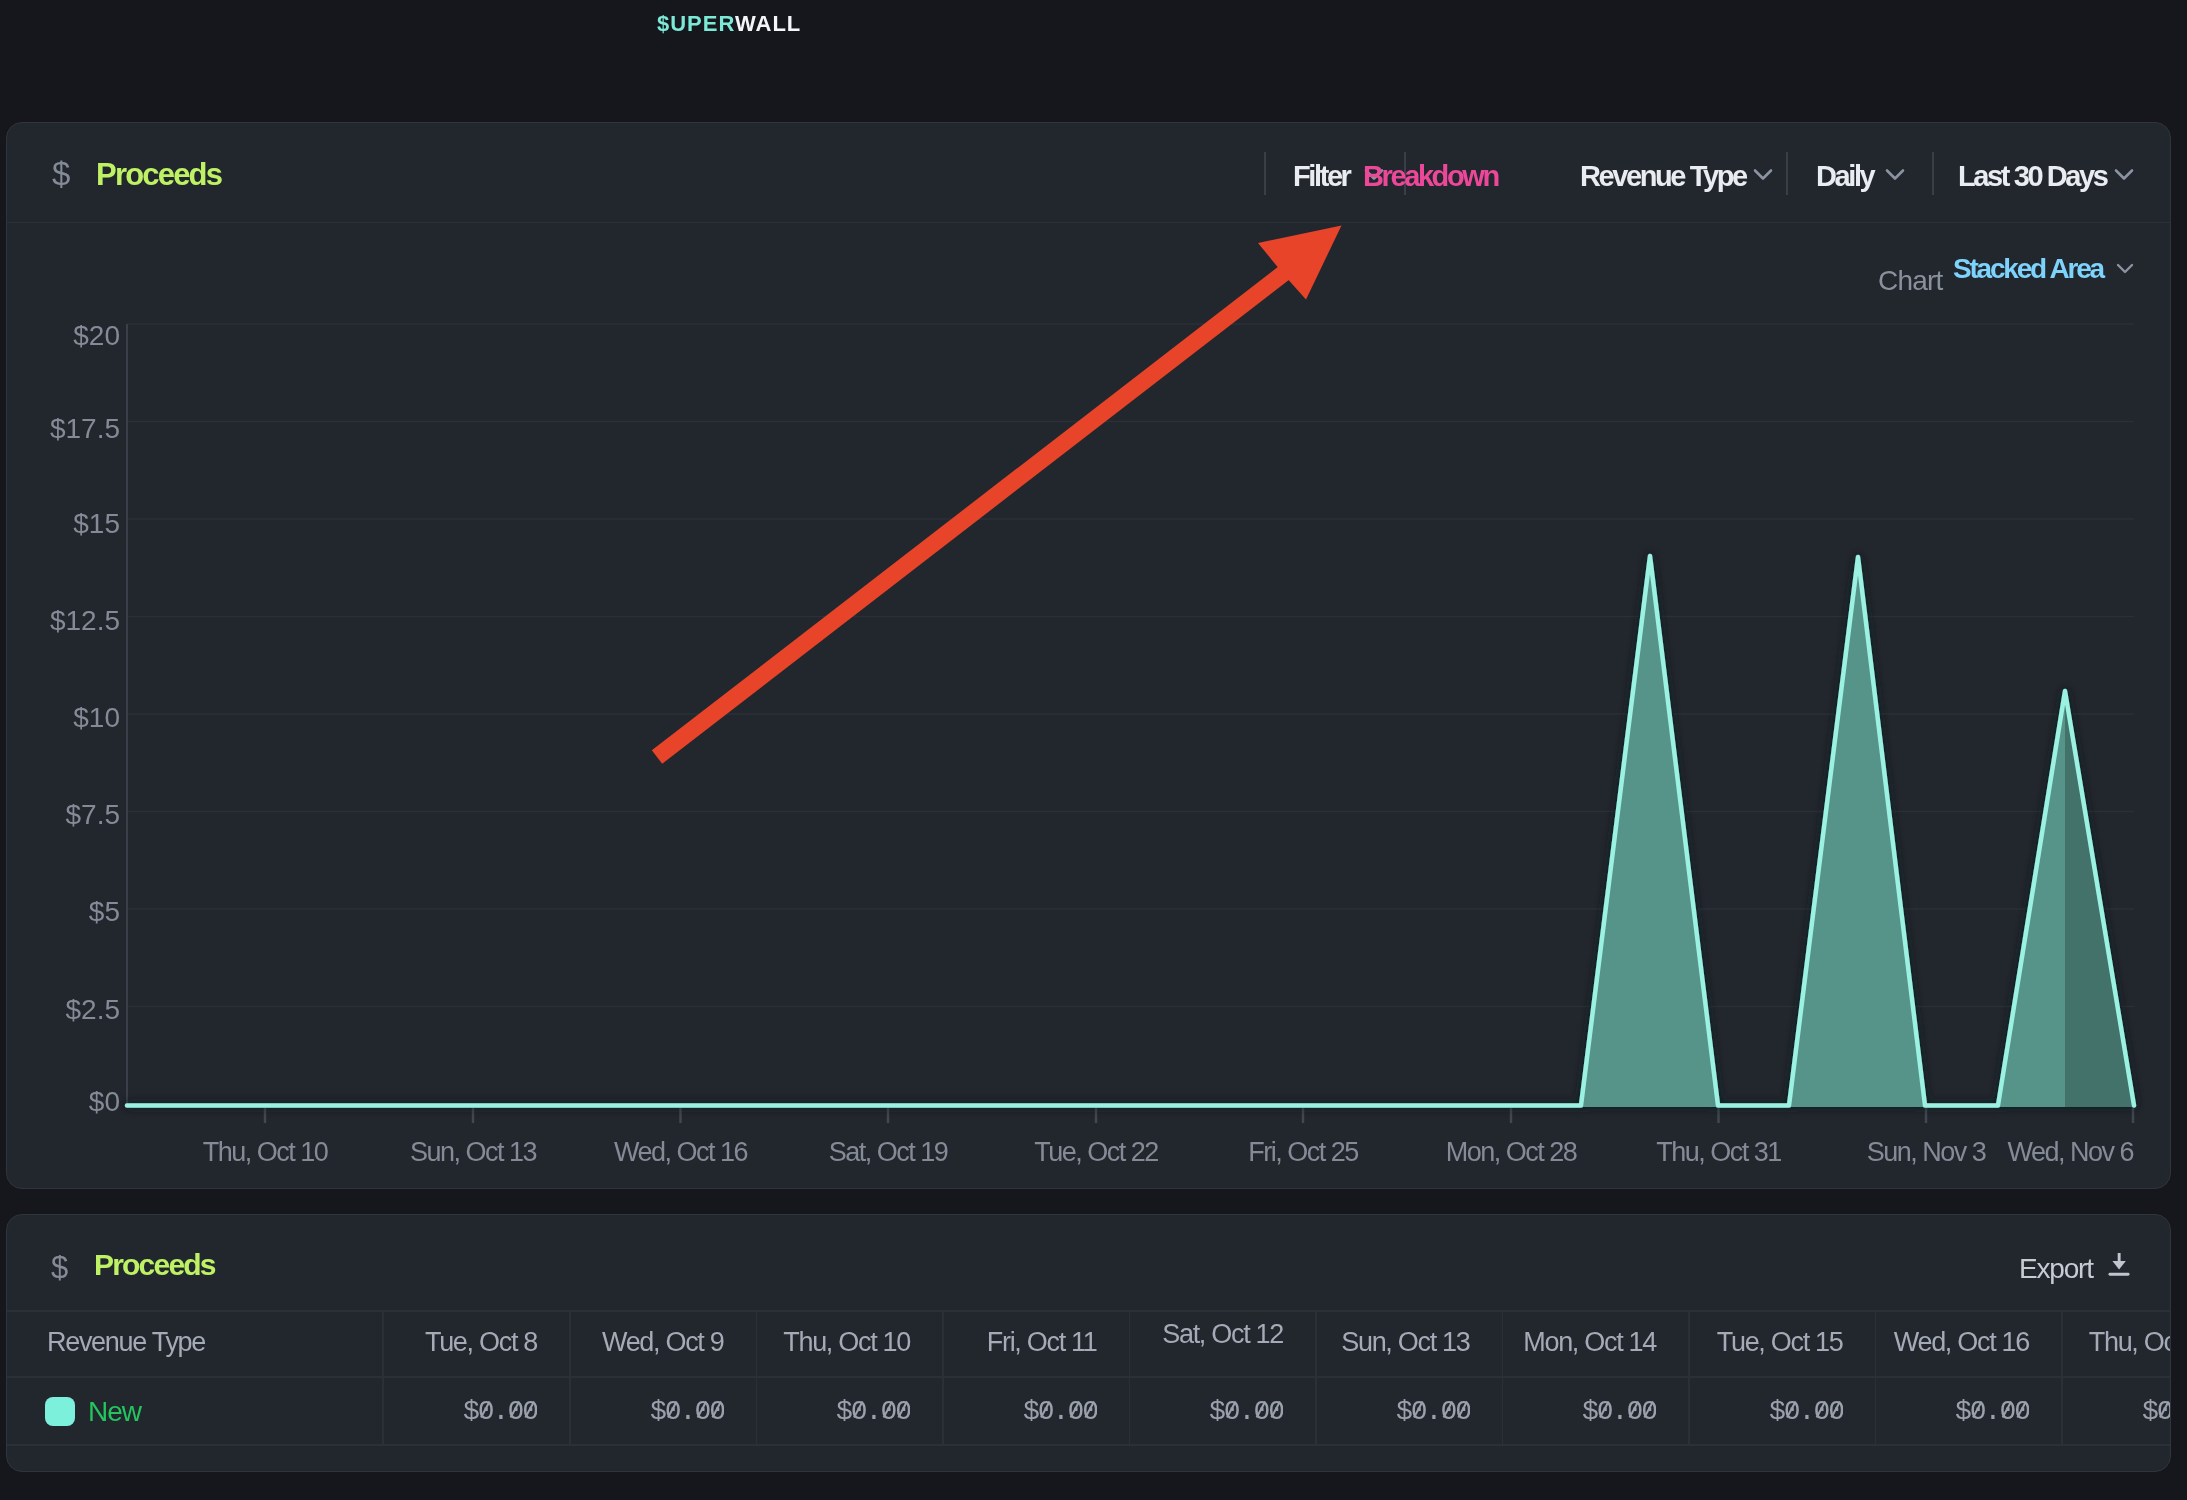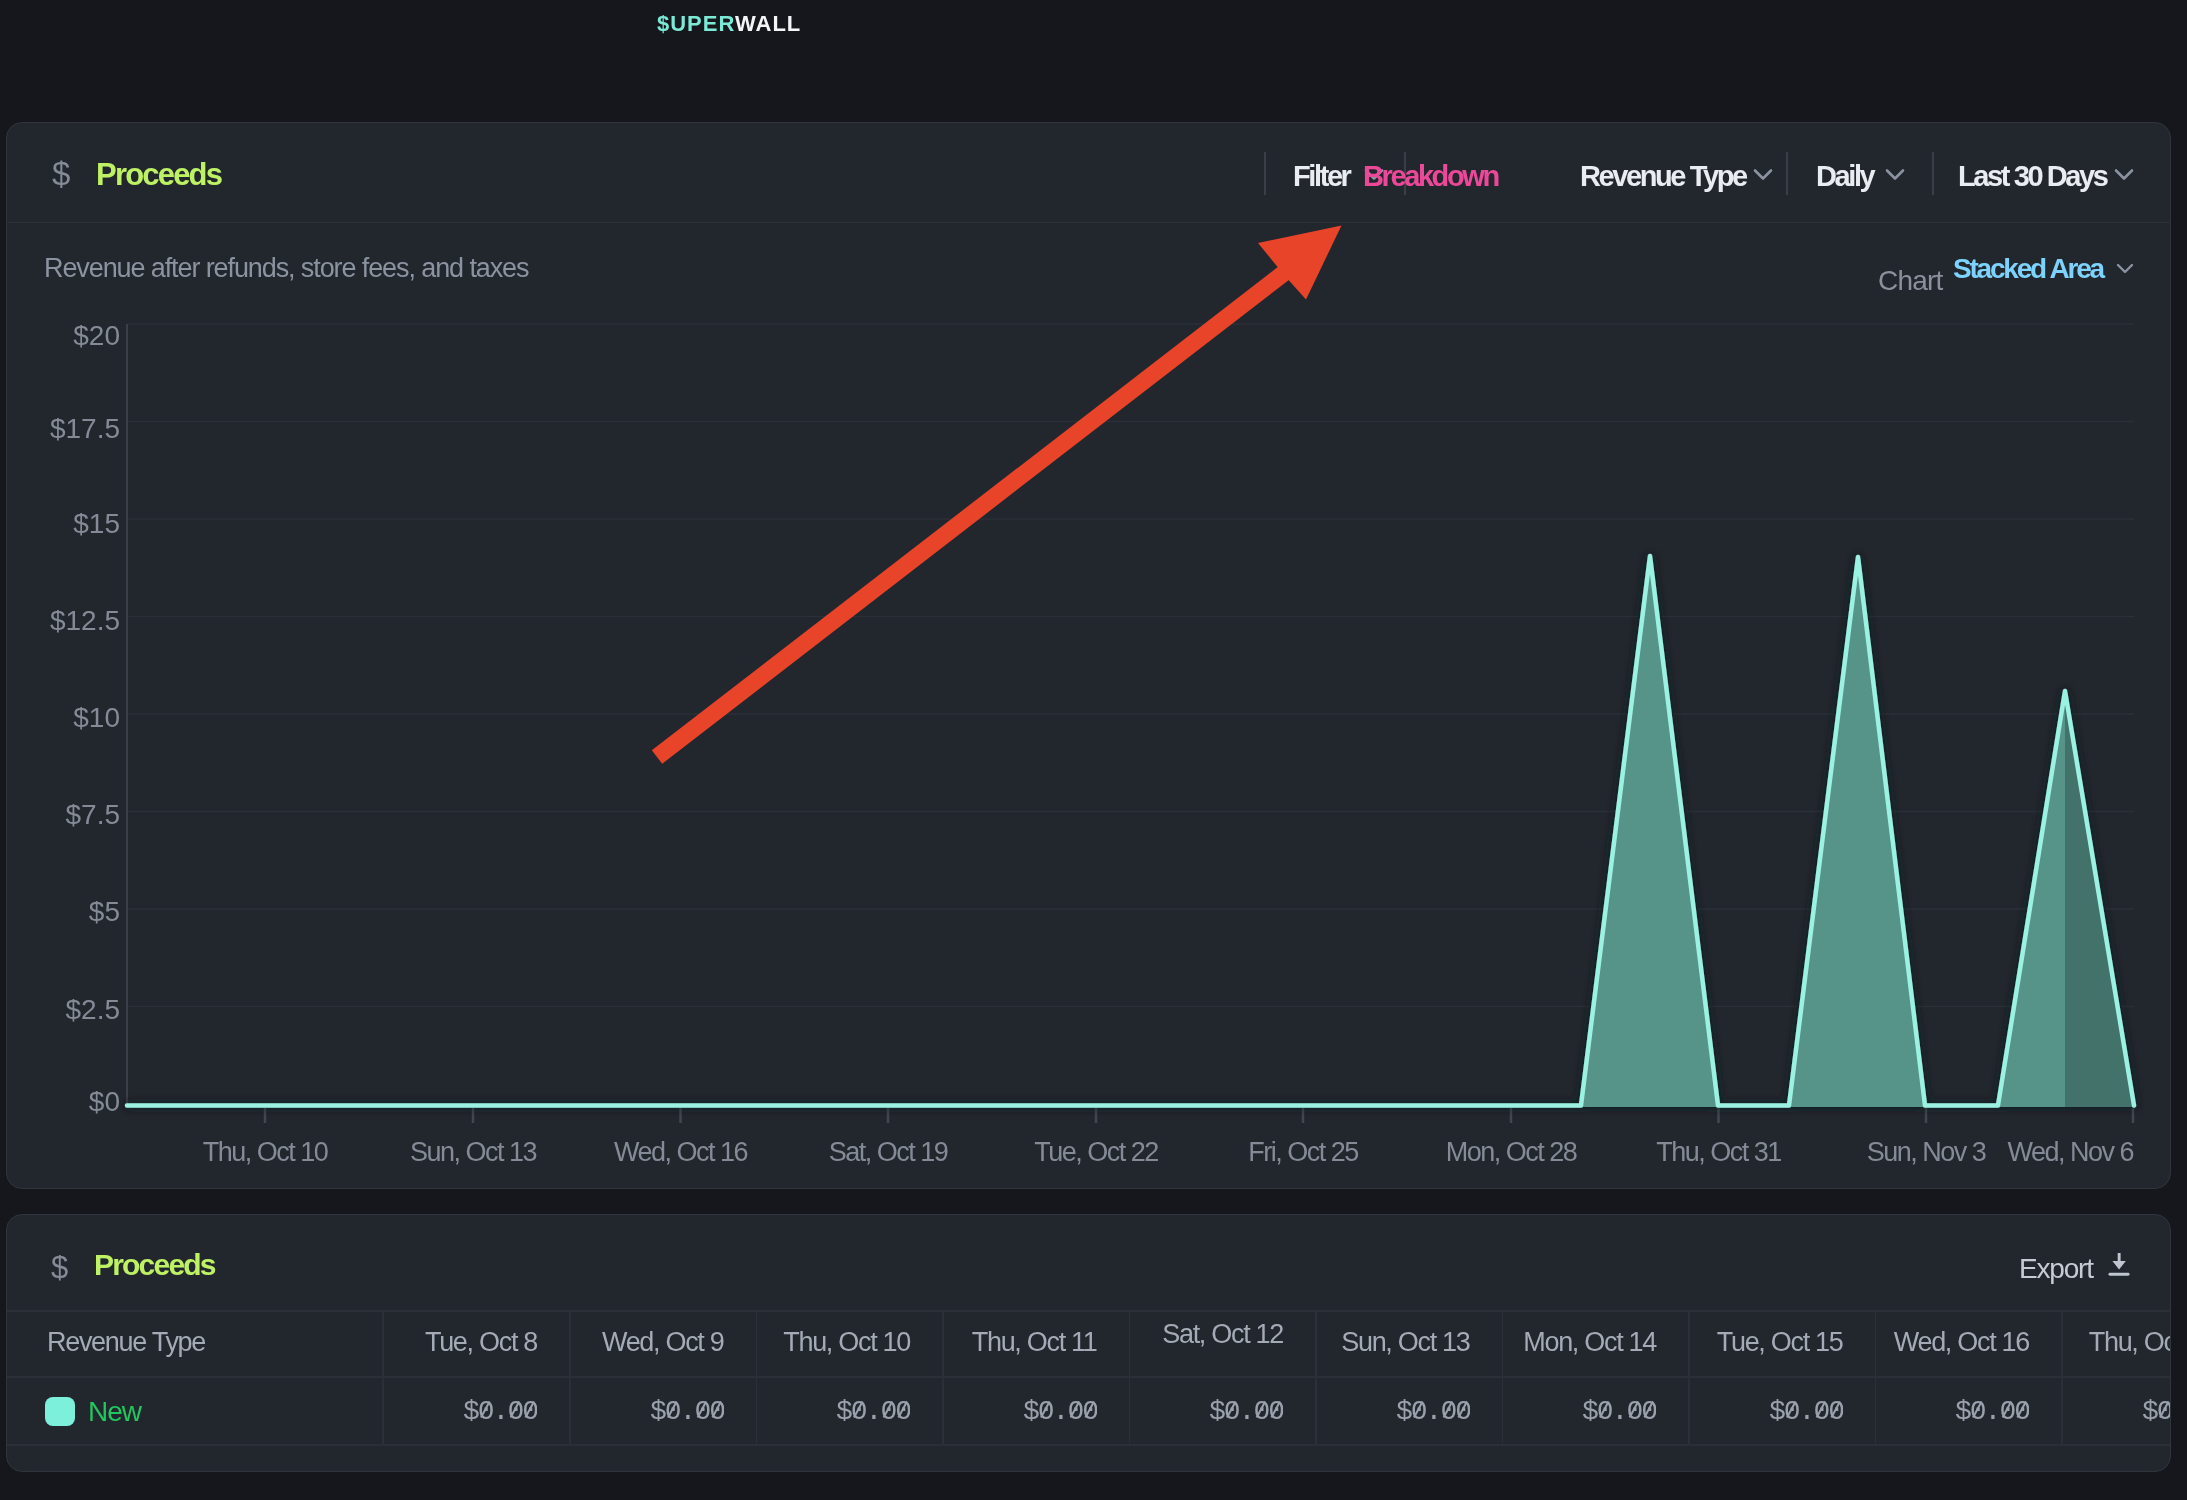--- a/index.html
+++ b/index.html
@@ -40,21 +40,20 @@
   <div class="abs ctl" style="left:1809px; top:37px;">Daily</div>
   <svg class="chev" style="left:1877px; top:45px;" width="22" height="13" viewBox="0 0 22 13">
       <path d="M3 2.5 L11 10.5 L19 2.5" fill="none" stroke="#8b93a0" stroke-width="2.6" stroke-linecap="round" stroke-linejoin="round"></path>
     </svg>
   <div class="sep" style="left:1925px;"></div>
   <div class="abs ctl" style="left:1951px; top:37px;">Last 30 Days</div>
   <svg class="chev" style="left:2106px; top:45px;" width="22" height="13" viewBox="0 0 22 13">
       <path d="M3 2.5 L11 10.5 L19 2.5" fill="none" stroke="#8b93a0" stroke-width="2.6" stroke-linecap="round" stroke-linejoin="round"></path>
     </svg>
 
-  <div class="abs" style="left:37px; top:130px; font-size:27px; letter-spacing:-1.1px; color:#8b93a0;">Revenue after refunds, store fees, and taxes</div>
   <div class="abs" style="left:1871px; top:142px; font-size:28px; letter-spacing:-0.8px; color:#8a919d;">Chart</div>
   <div class="abs" style="left:1946px; top:130px; font-size:28px; font-weight:700; letter-spacing:-2.2px; color:#7dd3fc;">Stacked Area</div>
   <svg class="chev" style="left:2108px; top:139px;" width="20" height="13" viewBox="0 0 20 13">
       <path d="M3 3 L10 10 L17 3" fill="none" stroke="#8b93a0" stroke-width="2.4" stroke-linecap="round" stroke-linejoin="round"></path>
     </svg>
 
   <svg class="abs" style="left:0; top:0;" width="2165" height="1067" viewBox="0 0 2165 1067">
 
     <g stroke="#2b3038" stroke-width="1.5">
       <line x1="120" y1="201" x2="2127" y2="201"></line>
@@ -148,21 +147,21 @@
   <div class="abs" style="left:1308px; top:95px; width:1.5px; height:135px; background:#2b2f37;"></div>
   <div class="abs" style="left:1494.5px; top:95px; width:1.5px; height:135px; background:#2b2f37;"></div>
   <div class="abs" style="left:1681px; top:95px; width:1.5px; height:135px; background:#2b2f37;"></div>
   <div class="abs" style="left:1867.5px; top:95px; width:1.5px; height:135px; background:#2b2f37;"></div>
   <div class="abs" style="left:2054px; top:95px; width:1.5px; height:135px; background:#2b2f37;"></div>
 
   <div class="abs" style="left:40px; top:112px; font-size:27px; letter-spacing:-1.3px; color:#a4abb6;">Revenue Type</div>
   <div class="abs hdrc" style="right:1633px; top:112px;">Tue, Oct 8</div>
   <div class="abs hdrc" style="right:1446.5px; top:112px;">Wed, Oct 9</div>
   <div class="abs hdrc" style="right:1260px; top:112px;">Thu, Oct 10</div>
-  <div class="abs hdrc" style="right:1073.5px; top:112px;">Thu, Oct 11</div>
+  <div class="abs hdrc" style="right:1073.5px; top:112px;">Fri, Oct 11</div>
   <div class="abs hdrc" style="right:887px; top:104px;">Sat, Oct 12</div>
   <div class="abs hdrc" style="right:700.5px; top:112px;">Sun, Oct 13</div>
   <div class="abs hdrc" style="right:514px; top:112px;">Mon, Oct 14</div>
   <div class="abs hdrc" style="right:327.5px; top:112px;">Tue, Oct 15</div>
   <div class="abs hdrc" style="right:141px; top:112px;">Wed, Oct 16</div>
   <div class="abs hdrc" style="right:-45.5px; top:112px;">Thu, Oct 17</div>
 
   <div class="abs" style="left:38px; top:182px; width:30px; height:29px; border-radius:8px; background:#7df0dc;"></div>
   <div class="abs" style="left:81px; top:181px; font-size:28px; font-weight:400; letter-spacing:-1px; color:#22c55e;">New</div>
   <svg class="abs" style="right:1633px; top:180px;" width="76" height="30" viewBox="0 0 76 30">

